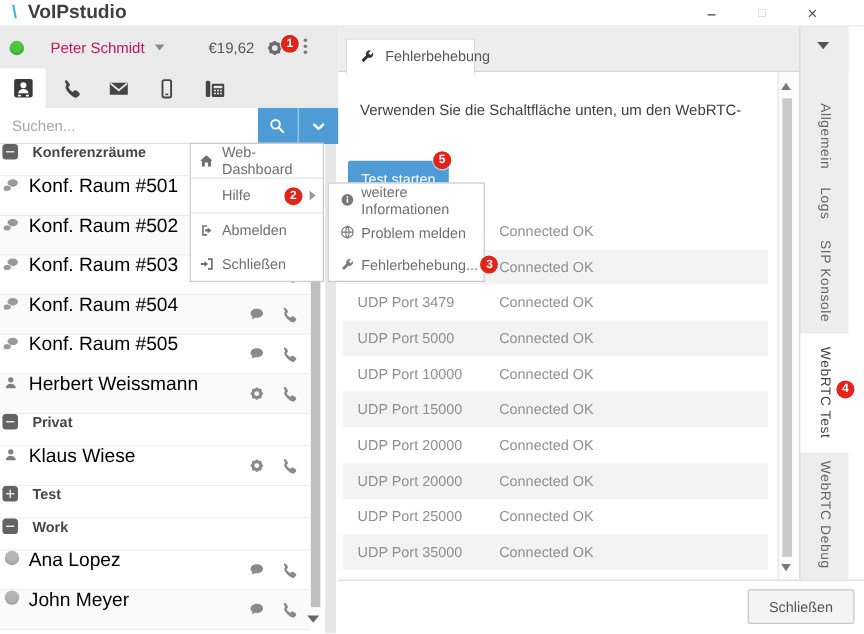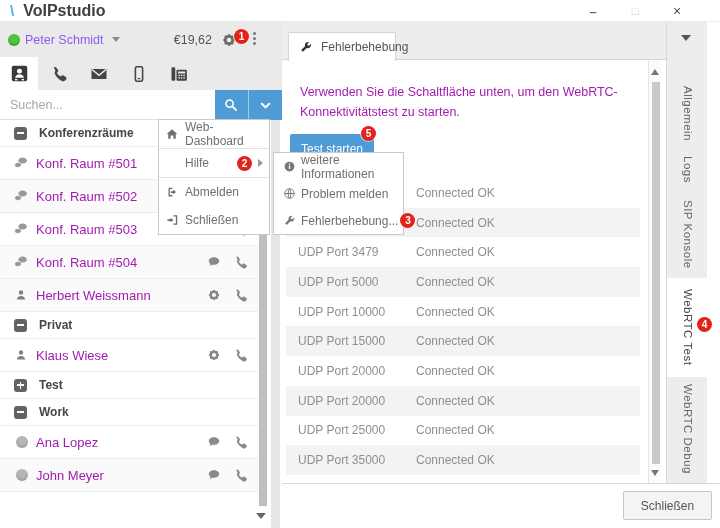--- a/index.html
+++ b/index.html
@@ -17,21 +17,21 @@
             justify-content:center; font-size:13px; color:#666; }
   .winbtn.min { left:578px; font-weight:bold; }
   .winbtn.max { left:620px; color:#c9c9c9; font-size:11px; }
   .winbtn.cls { left:662px; font-size:14px; color:#4f4f4f; }
 
   
   .lefttop { position:absolute; left:0; top:22px; width:282px; height:98px; background:#eaeaea; }
   .userrow { position:absolute; left:0; top:0; width:282px; height:35px; display:flex; align-items:center; }
   .statusdot { width:12px; height:12px; border-radius:50%; background:#4fc63f; margin-left:8px;
                box-shadow:inset 0 -2px 2px rgba(0,0,0,.18); }
-  .username { font-size:12.5px; color:#8b5cf6; margin-left:5px; }
+  .username { font-size:12.5px; color:#be185d; margin-left:22px; }
   .caret { width:0; height:0; border-left:4px solid transparent; border-right:4px solid transparent;
            border-top:5px solid #8a8a8a; margin-left:8px; }
   .balance { position:absolute; right:70px; font-size:12.5px; color:#555; }
   .gearbtn { position:absolute; right:44px; top:9px; width:18px; height:18px; color:#6b6b6b; }
   .dots { position:absolute; right:26px; top:10px; display:flex; flex-direction:column; gap:2px; }
   .dots i { width:3px; height:3px; background:#777; border-radius:50%; }
 
   .tabrow { position:absolute; left:0; top:35px; width:282px; height:33px; display:flex; }
   .icontab { width:38px; height:33px; display:flex; align-items:center; justify-content:center;
              color:#454545; margin-right:2px; }
@@ -42,30 +42,30 @@
   .searchinput { position:absolute; left:10px; top:4px; width:195px; height:22px; border:none;
                  outline:none; font-size:12.5px; color:#1d4ed8; background:transparent;
                  font-family:"Liberation Sans", sans-serif; }
   .searchinput::placeholder { color:#a8a8a8; }
   .bluebtns { position:absolute; right:0; top:0; width:67px; height:30px; display:flex; }
   .bluebtn { width:33.5px; height:30px; background:#4f9bd5; display:flex; align-items:center; justify-content:center; }
   .bluebtn.first { border-right:1px solid rgba(255,255,255,.45); }
 
   
   .clist { position:absolute; left:0; top:120px; width:258px; height:408px; background:#fff; }
-  .crow { display:flex; align-items:center; border-bottom:1px solid #ececec; background:#fff; padding-left:12px; }
+  .crow { display:flex; border-bottom:1px solid #ececec; background:#fff; padding-left:0; }
   .crow.item { height:33px; }
   .crow.header { height:27px; }
   .crow.shade { background:#fafafa; }
   .sq { width:13px; height:13px; background:#636363; border-radius:3px; position:relative; margin-left:2px; flex:none; }
   .sq .h { position:absolute; left:3px; top:5.7px; width:7px; height:1.6px; background:#fff; }
   .sq .v { position:absolute; left:5.7px; top:3px; width:1.6px; height:7px; background:#fff; }
   .hlabel { font-size:12px; font-weight:bold; color:#464646; margin-left:12px; }
   .lic { width:18px; display:flex; justify-content:center; color:#999; flex:none; }
-  .clabel { font-size:13px; color:#a21caf; margin-left:6px; white-space:nowrap; overflow:hidden; }
+  .clabel { font-size:16px; color:#000000; margin-left:6px; white-space:nowrap; overflow:hidden; }
   .acts { margin-left:auto; display:flex; align-items:center; gap:11px; padding-right:9px; }
   .aic { color:#8a8a8a; display:flex; }
   .gcirc { width:12px; height:12px; border-radius:50%; background:#b5b5b5;
            box-shadow:inset 0 -2px 2px rgba(0,0,0,.12); margin-left:2px; }
 
   
   .leftsb { position:absolute; left:259px; top:122px; width:8px; height:384px; background:#bfbfbf; }
   .leftsb-down { position:absolute; left:256px; top:513px; width:0; height:0;
                  border-left:5px solid transparent; border-right:5px solid transparent; border-top:6px solid #666; }
   .splitter { position:absolute; left:271px; top:120px; width:9px; height:408px; background:#e6e6e6; }
@@ -80,21 +80,21 @@
   
   .rtopstrip { position:absolute; left:282px; top:22px; width:425px; height:38px; background:#ededed;
                border-bottom:1px solid #d5d5d5; }
   .doctab { position:absolute; left:288px; top:32px; width:108px; height:29px; background:#fff;
             border:1px solid #d5d5d5; border-bottom:none; border-radius:2px 2px 0 0; display:flex;
             align-items:center; z-index:2; }
   .doctab .wr { color:#333; margin-left:10px; display:flex; }
   .doctab .tl { font-size:12px; color:#555; margin-left:8px; }
 
   .rcontent { position:absolute; left:282px; top:60px; width:366px; height:423px; background:#fff; }
-  .instr { position:absolute; left:18px; top:22px; width:340px; font-size:12.5px; color:#a21caf; line-height:20px; }
+  .instr { position:absolute; left:18px; top:22px; width:340px; font-size:12.5px; color:#404040; line-height:20px; }
   .startbtn { position:absolute; left:8px; top:74px; width:84px; height:29px; background:#4f9bd5; color:#fff;
               font-size:12px; display:flex; align-items:center; justify-content:center; border-radius:2px; }
   .results { position:absolute; left:4px; top:118px; width:354px; }
   .rrow { height:29.7px; display:flex; align-items:center; font-size:12px; color:#8f8f8f; background:#fff; }
   .rrow.shade { background:#f3f3f3; }
   .rport { width:130px; padding-left:12px; flex:none; }
   .rstatus { flex:1; }
 
   
   .sidestrip { position:absolute; left:666px; top:22px; width:41px; height:461px; background:#ededed;
@@ -317,20 +317,41 @@
               <path d="M8 3.2c2.9 0 5.2 1.7 5.2 3.8S10.9 10.8 8 10.8c-.5 0-1 0-1.4-.1L3.6 12l.9-2C3.6 9.2 2.8 8.1 2.8 7 2.8 4.9 5.1 3.2 8 3.2z"></path>
             </svg>
           </span>
           <span class="aic">
             <svg width="16" height="16" viewBox="0 0 16 16" fill="currentColor">
               <path d="M3.3 2.9c.6-.6 1.6-.5 2.1.2l1.3 1.8c.4.6.3 1.3-.2 1.8l-.7.7c.6 1.3 1.9 2.6 3.2 3.2l.7-.7c.5-.5 1.2-.6 1.8-.2l1.8 1.3c.7.5.8 1.5.2 2.1l-.8.8c-.6.6-1.5.9-2.3.6-2.5-.9-5.5-3.9-6.4-6.4-.3-.8 0-1.7.6-2.3z"></path>
             </svg>
           </span>
         </span>
     </div>
+    <div class="crow item">
+      <span class="lic">
+          <svg width="16" height="16" viewBox="0 0 16 16" fill="currentColor">
+            <path d="M9.6 2.4c2.4 0 4.3 1.4 4.3 3.1s-1.9 3.1-4.3 3.1c-.4 0-.8 0-1.2-.1l-2.3 1 .7-1.7c-.9-.6-1.5-1.4-1.5-2.3 0-1.7 1.9-3.1 4.3-3.1z"></path>
+            <path d="M5 7.4c1.9 0 3.4 1.1 3.4 2.5S6.9 12.4 5 12.4c-.3 0-.7 0-1-.1l-1.9.8.6-1.4c-.7-.5-1.1-1.1-1.1-1.8C1.6 8.5 3.1 7.4 5 7.4z" stroke="#fff" stroke-width=".7"></path>
+          </svg>
+        </span>
+      <span class="clabel">Konf. Raum #505</span>
+      <span class="acts">
+          <span class="aic">
+            <svg width="16" height="16" viewBox="0 0 16 16" fill="currentColor">
+              <path d="M8 3.2c2.9 0 5.2 1.7 5.2 3.8S10.9 10.8 8 10.8c-.5 0-1 0-1.4-.1L3.6 12l.9-2C3.6 9.2 2.8 8.1 2.8 7 2.8 4.9 5.1 3.2 8 3.2z"></path>
+            </svg>
+          </span>
+          <span class="aic">
+            <svg width="16" height="16" viewBox="0 0 16 16" fill="currentColor">
+              <path d="M3.3 2.9c.6-.6 1.6-.5 2.1.2l1.3 1.8c.4.6.3 1.3-.2 1.8l-.7.7c.6 1.3 1.9 2.6 3.2 3.2l.7-.7c.5-.5 1.2-.6 1.8-.2l1.8 1.3c.7.5.8 1.5.2 2.1l-.8.8c-.6.6-1.5.9-2.3.6-2.5-.9-5.5-3.9-6.4-6.4-.3-.8 0-1.7.6-2.3z"></path>
+            </svg>
+          </span>
+        </span>
+    </div>
     <div class="crow item shade">
       <span class="lic">
           <svg width="14" height="14" viewBox="0 0 16 16" fill="#808080">
             <circle cx="8" cy="5.2" r="2.5"></circle>
             <path d="M3.2 13.2c.2-2.6 2.2-4.2 4.8-4.2s4.6 1.6 4.8 4.2z"></path>
           </svg>
         </span>
       <span class="clabel">Herbert Weissmann</span>
       <span class="acts">
           <span class="aic">
@@ -437,21 +458,20 @@
         <svg width="14" height="14" viewBox="0 0 16 16" fill="currentColor">
           <path d="M13.6 4.4a3.7 3.7 0 0 1-4.7 4.7l-4.4 4.4-2-2 4.4-4.4a3.7 3.7 0 0 1 4.7-4.7L9.2 4.8l2 2z"></path>
         </svg>
       </span>
     <span class="tl">Fehlerbehebung</span>
   </div>
 
   <div class="rcontent">
     <div class="instr">
       <div>Verwenden Sie die Schaltfläche unten, um den WebRTC-</div>
-      <div>Konnektivitätstest zu starten.</div>
     </div>
     <div class="startbtn">Test starten</div>
     <div class="results">
       <div class="rrow">
           <span class="rport"></span>
           <span class="rstatus">Connected OK</span>
         </div>
       <div class="rrow shade">
           <span class="rport"></span>
           <span class="rstatus">Connected OK</span>

